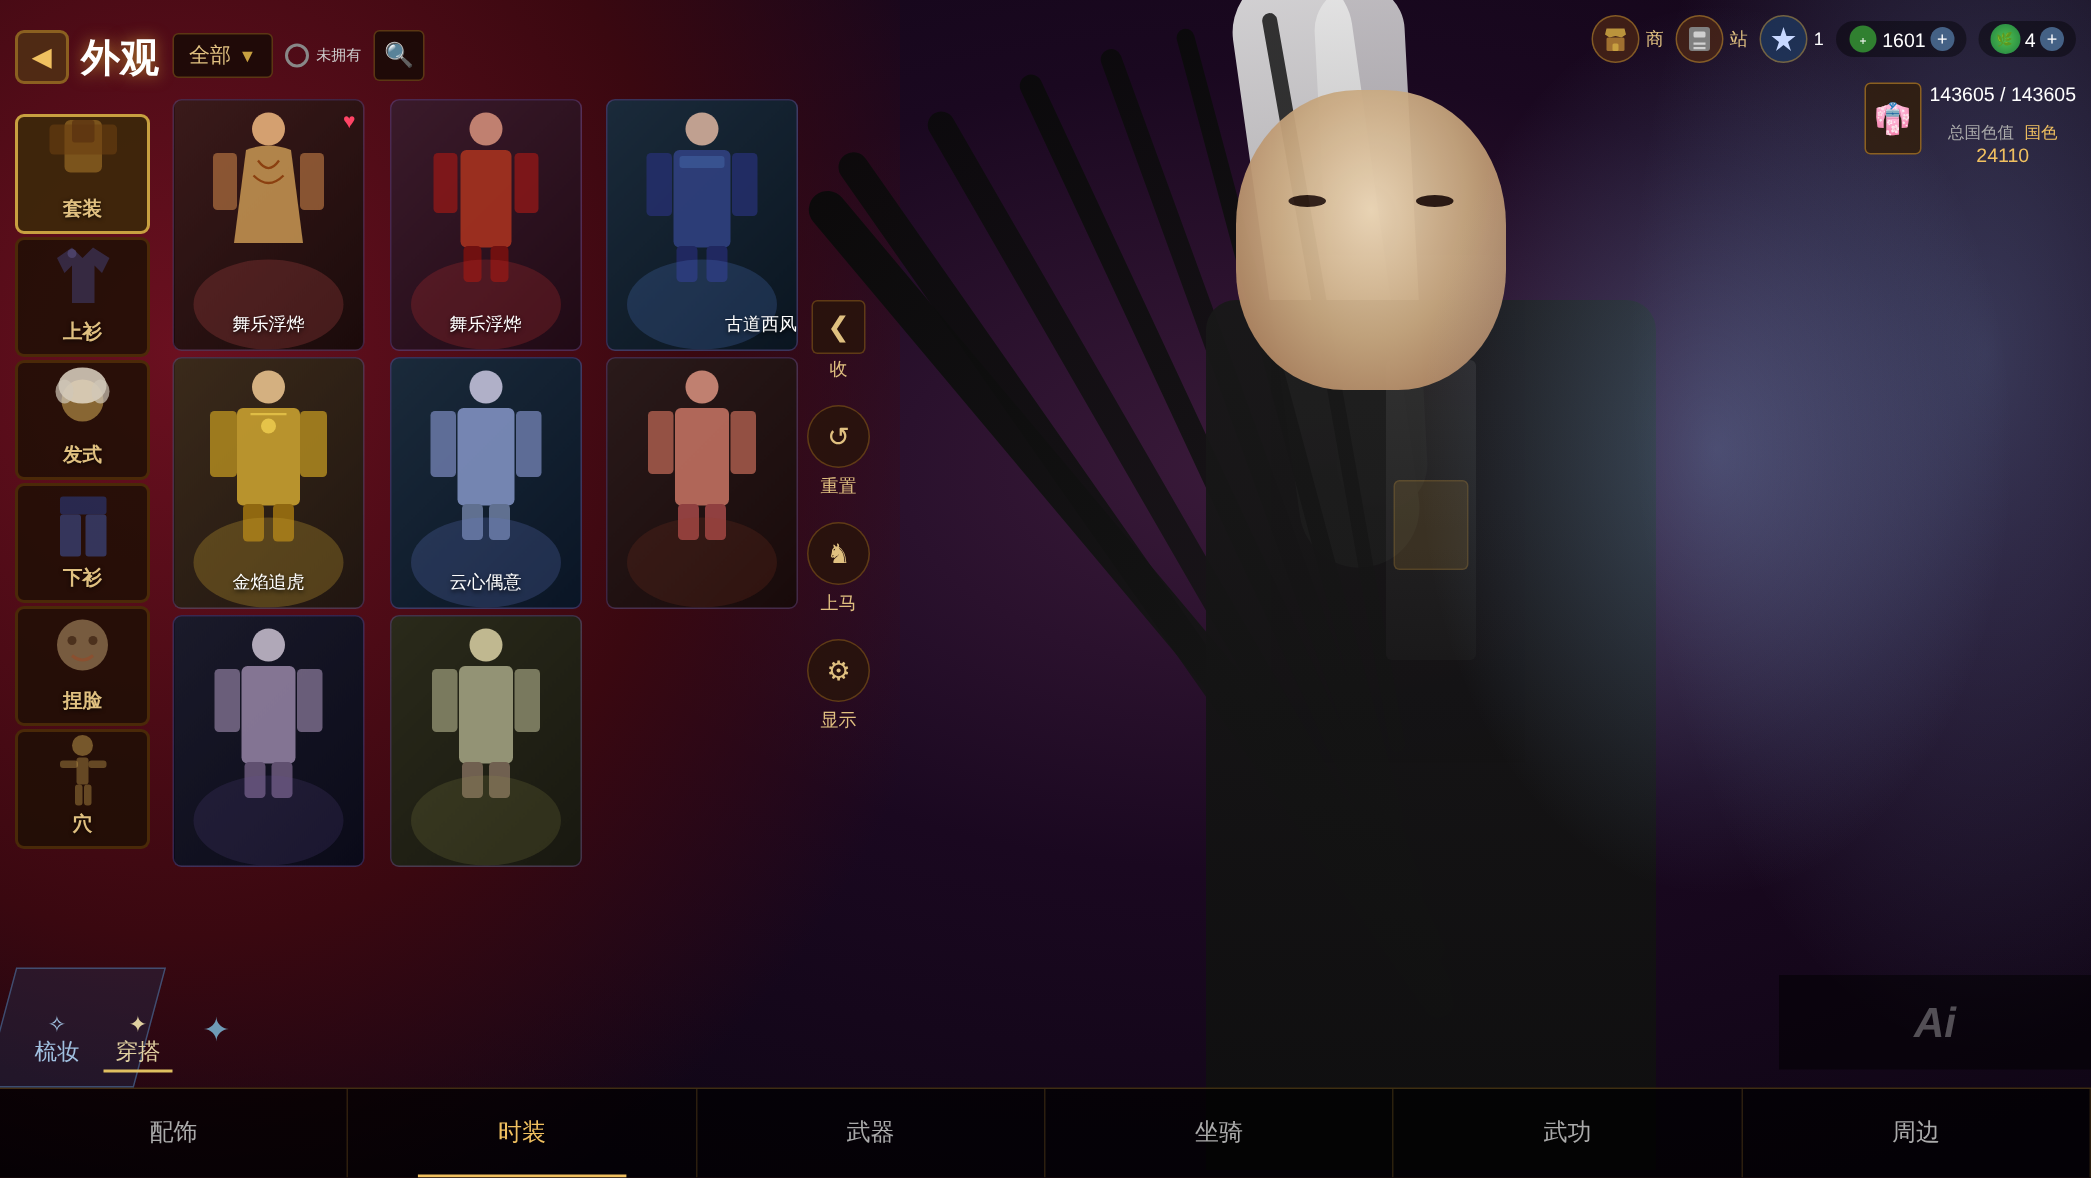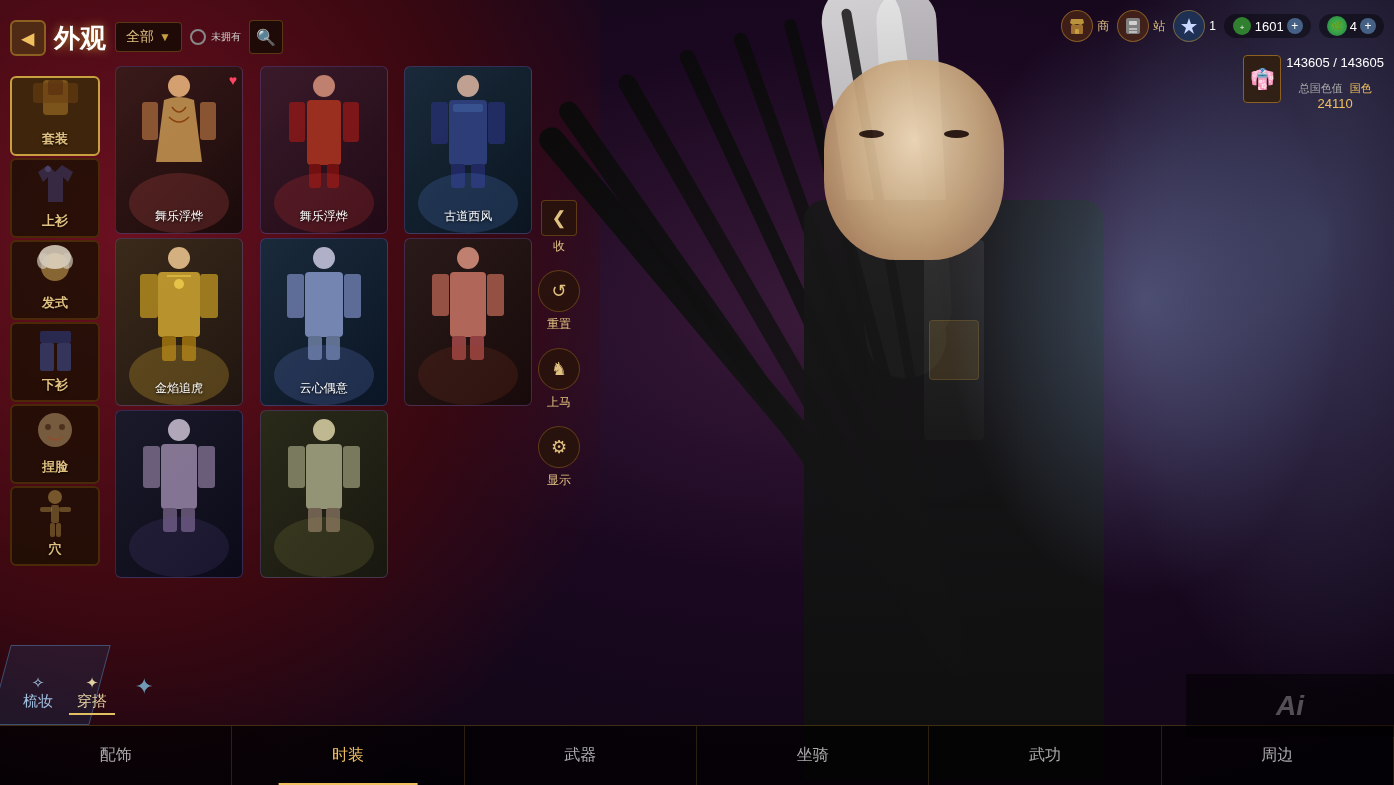--- a/index.html
+++ b/index.html
@@ -386,21 +386,21 @@
     }
 
     .action-label {
       color: #e0c080;
       font-size: 12px;
     }
 
     
     .ai-watermark {
       position: absolute;
-      bottom: 48px; right: 0;
+      bottom: 72px; right: 0;
       width: 208px; height: 63px;
       background: rgba(0,0,0,0.5);
       display: flex; align-items: center; justify-content: center;
       color: rgba(255,255,255,0.3);
       font-size: 28px;
       font-style: italic;
       font-weight: bold;
     }
 
     
@@ -605,21 +605,21 @@
             <rect x="10" y="30" width="16" height="40" rx="3" fill="#901818" opacity="0.8"></rect>
             <rect x="64" y="30" width="16" height="40" rx="3" fill="#901818" opacity="0.8"></rect>
             <rect x="30" y="92" width="12" height="24" rx="3" fill="#701010"></rect>
             <rect x="48" y="92" width="12" height="24" rx="3" fill="#701010"></rect>
           </svg>
         </div>
         <div class="costume-bg-glow" style="background:rgba(200,50,50,0.4);"></div>
         <span class="costume-name">舞乐浮烨</span>
       </div>
 
-      <div class="costume-item" style="background:linear-gradient(135deg,#1a2a3a 0%,#0a1520 100%);">
+      <div class="costume-item" style="background:linear-gradient(135deg,#1a2a3a 0%,#0a1520 100%);align-items:flex-end;">
         <div class="costume-thumb">
           <svg width="90" height="120" viewBox="0 0 90 120">
             <circle cx="45" cy="14" r="11" fill="#c0a090"></circle>
             <rect x="26" y="28" width="38" height="65" rx="4" fill="#304080" opacity="0.9"></rect>
             <rect x="8" y="30" width="17" height="42" rx="3" fill="#253070" opacity="0.8"></rect>
             <rect x="65" y="30" width="17" height="42" rx="3" fill="#253070" opacity="0.8"></rect>
             <rect x="28" y="92" width="14" height="24" rx="3" fill="#202860"></rect>
             <rect x="48" y="92" width="14" height="24" rx="3" fill="#202860"></rect>
 
             <rect x="30" y="32" width="30" height="8" rx="2" fill="#4060a0" opacity="0.6"></rect>

